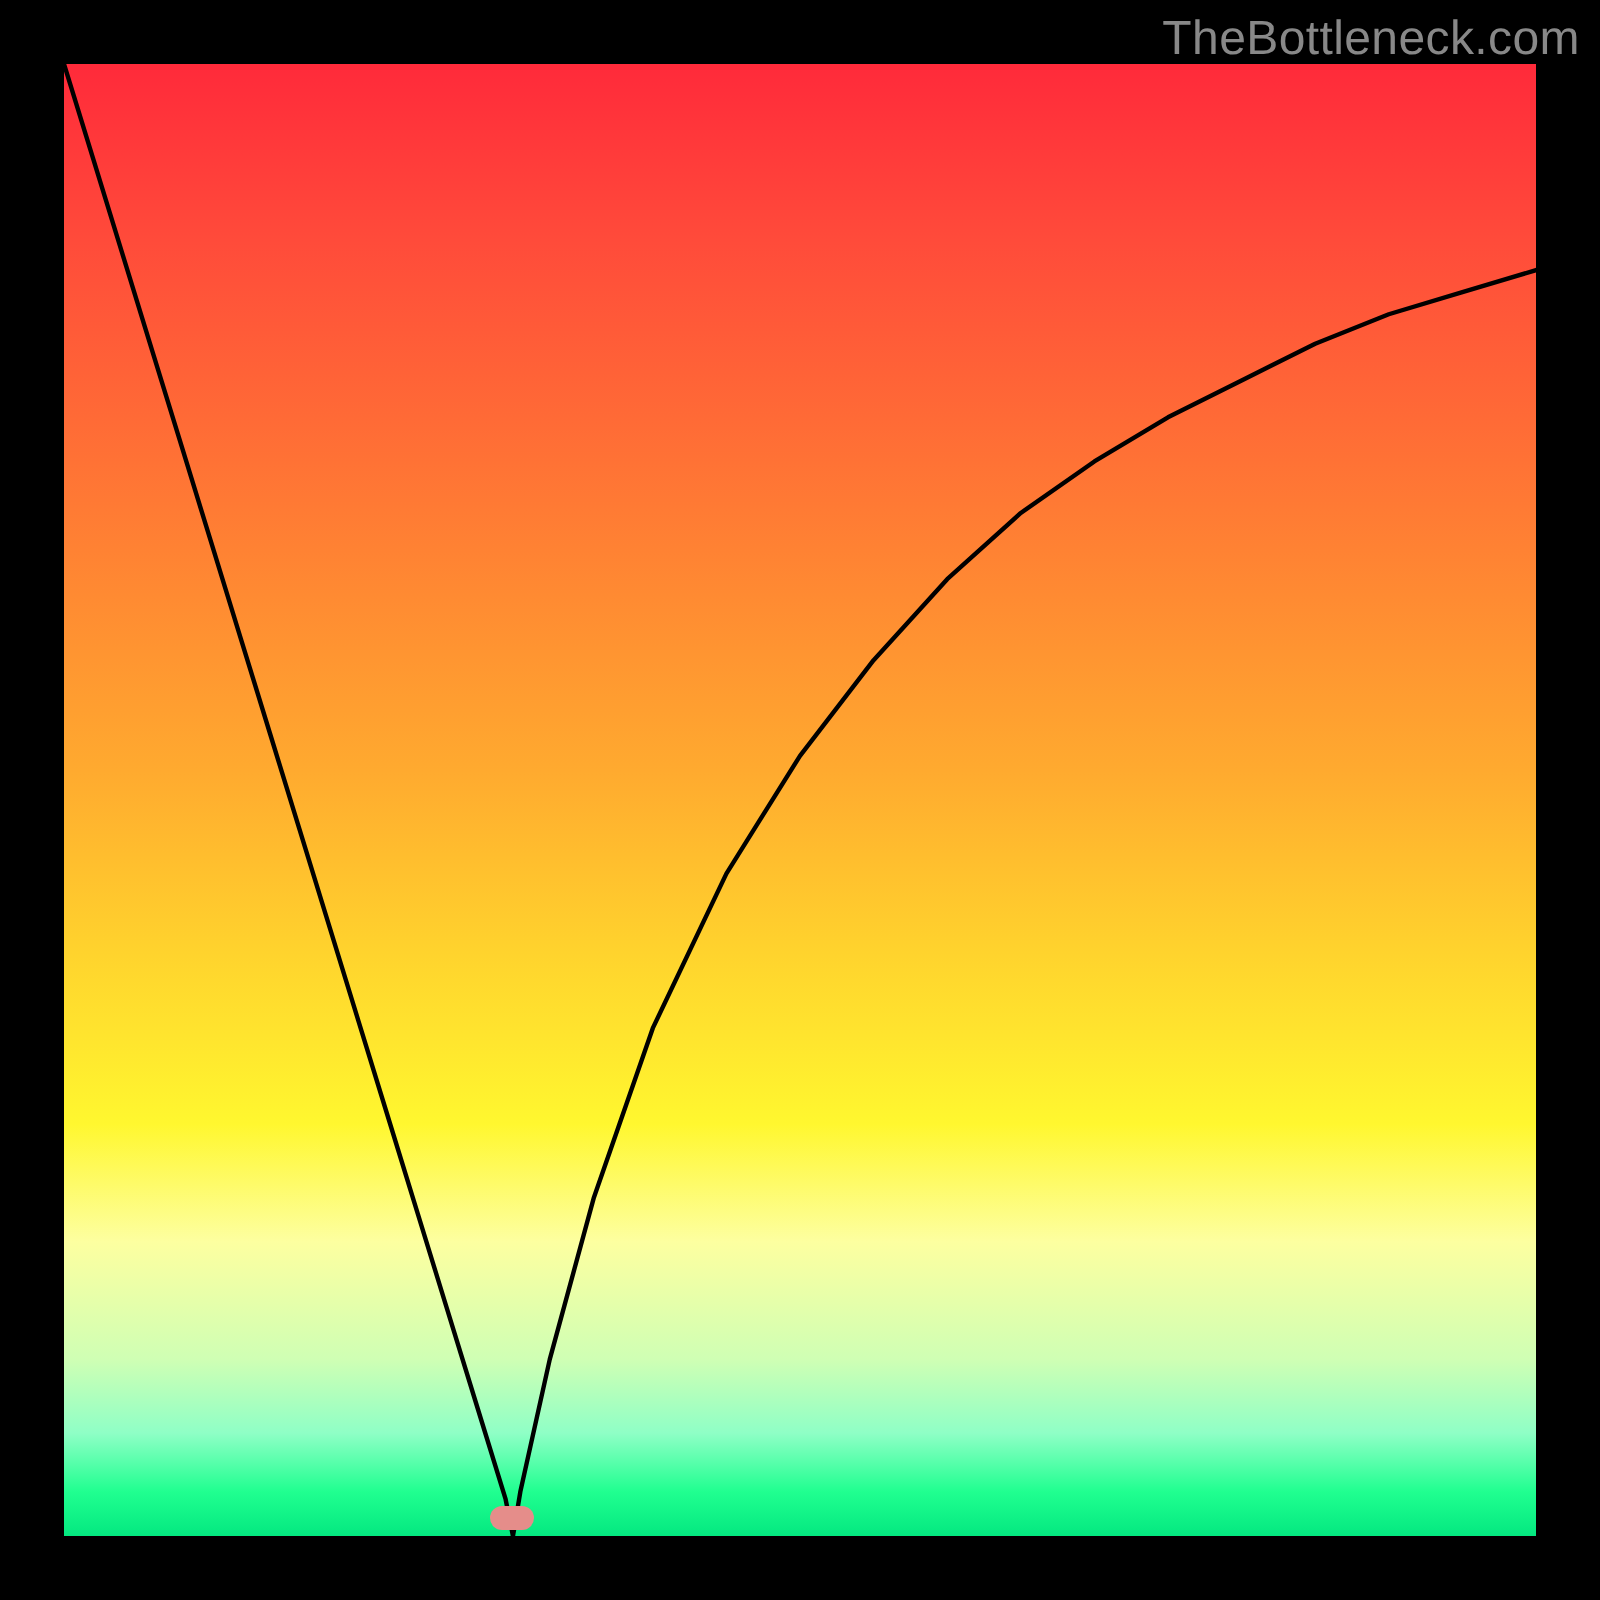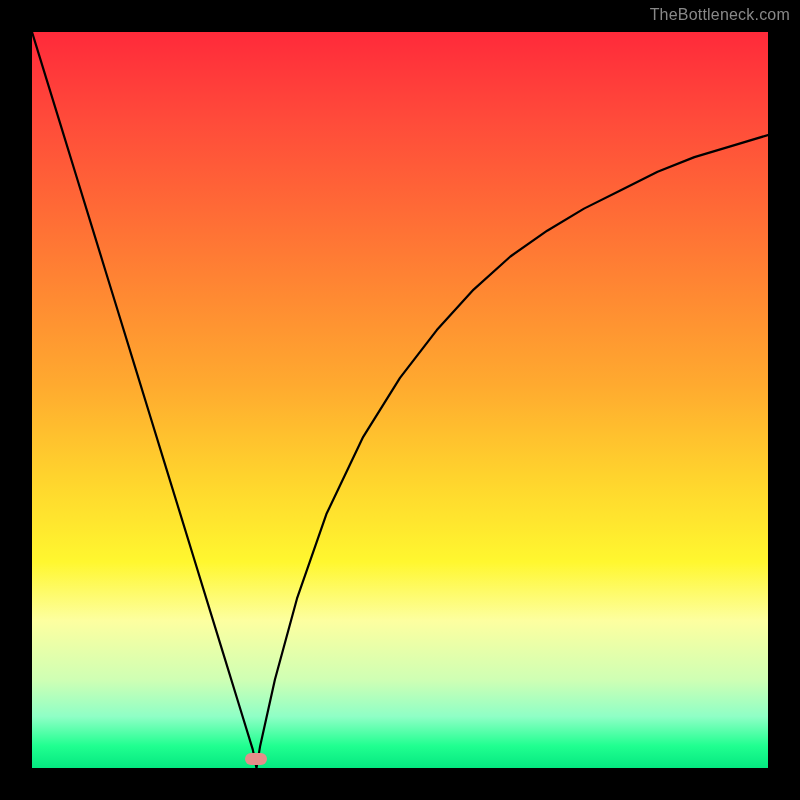--- a/index.html
+++ b/index.html
@@ -45,21 +45,21 @@
     height: 12px;
     background: #e58d8a;
     border-radius: 6px;
     transform: translate(-50%, -50%);
   }
   .watermark {
     position: absolute;
     top: 6px;
     right: 10px;
     color: #888;
-    font-size: 16px;
+    font-size: 24px;
     letter-spacing: 0.2px;
     pointer-events: none;
   }
   svg.curve {
     position: absolute;
     left: 0;
     top: 0;
     width: 736px;
     height: 736px;
     pointer-events: none;

